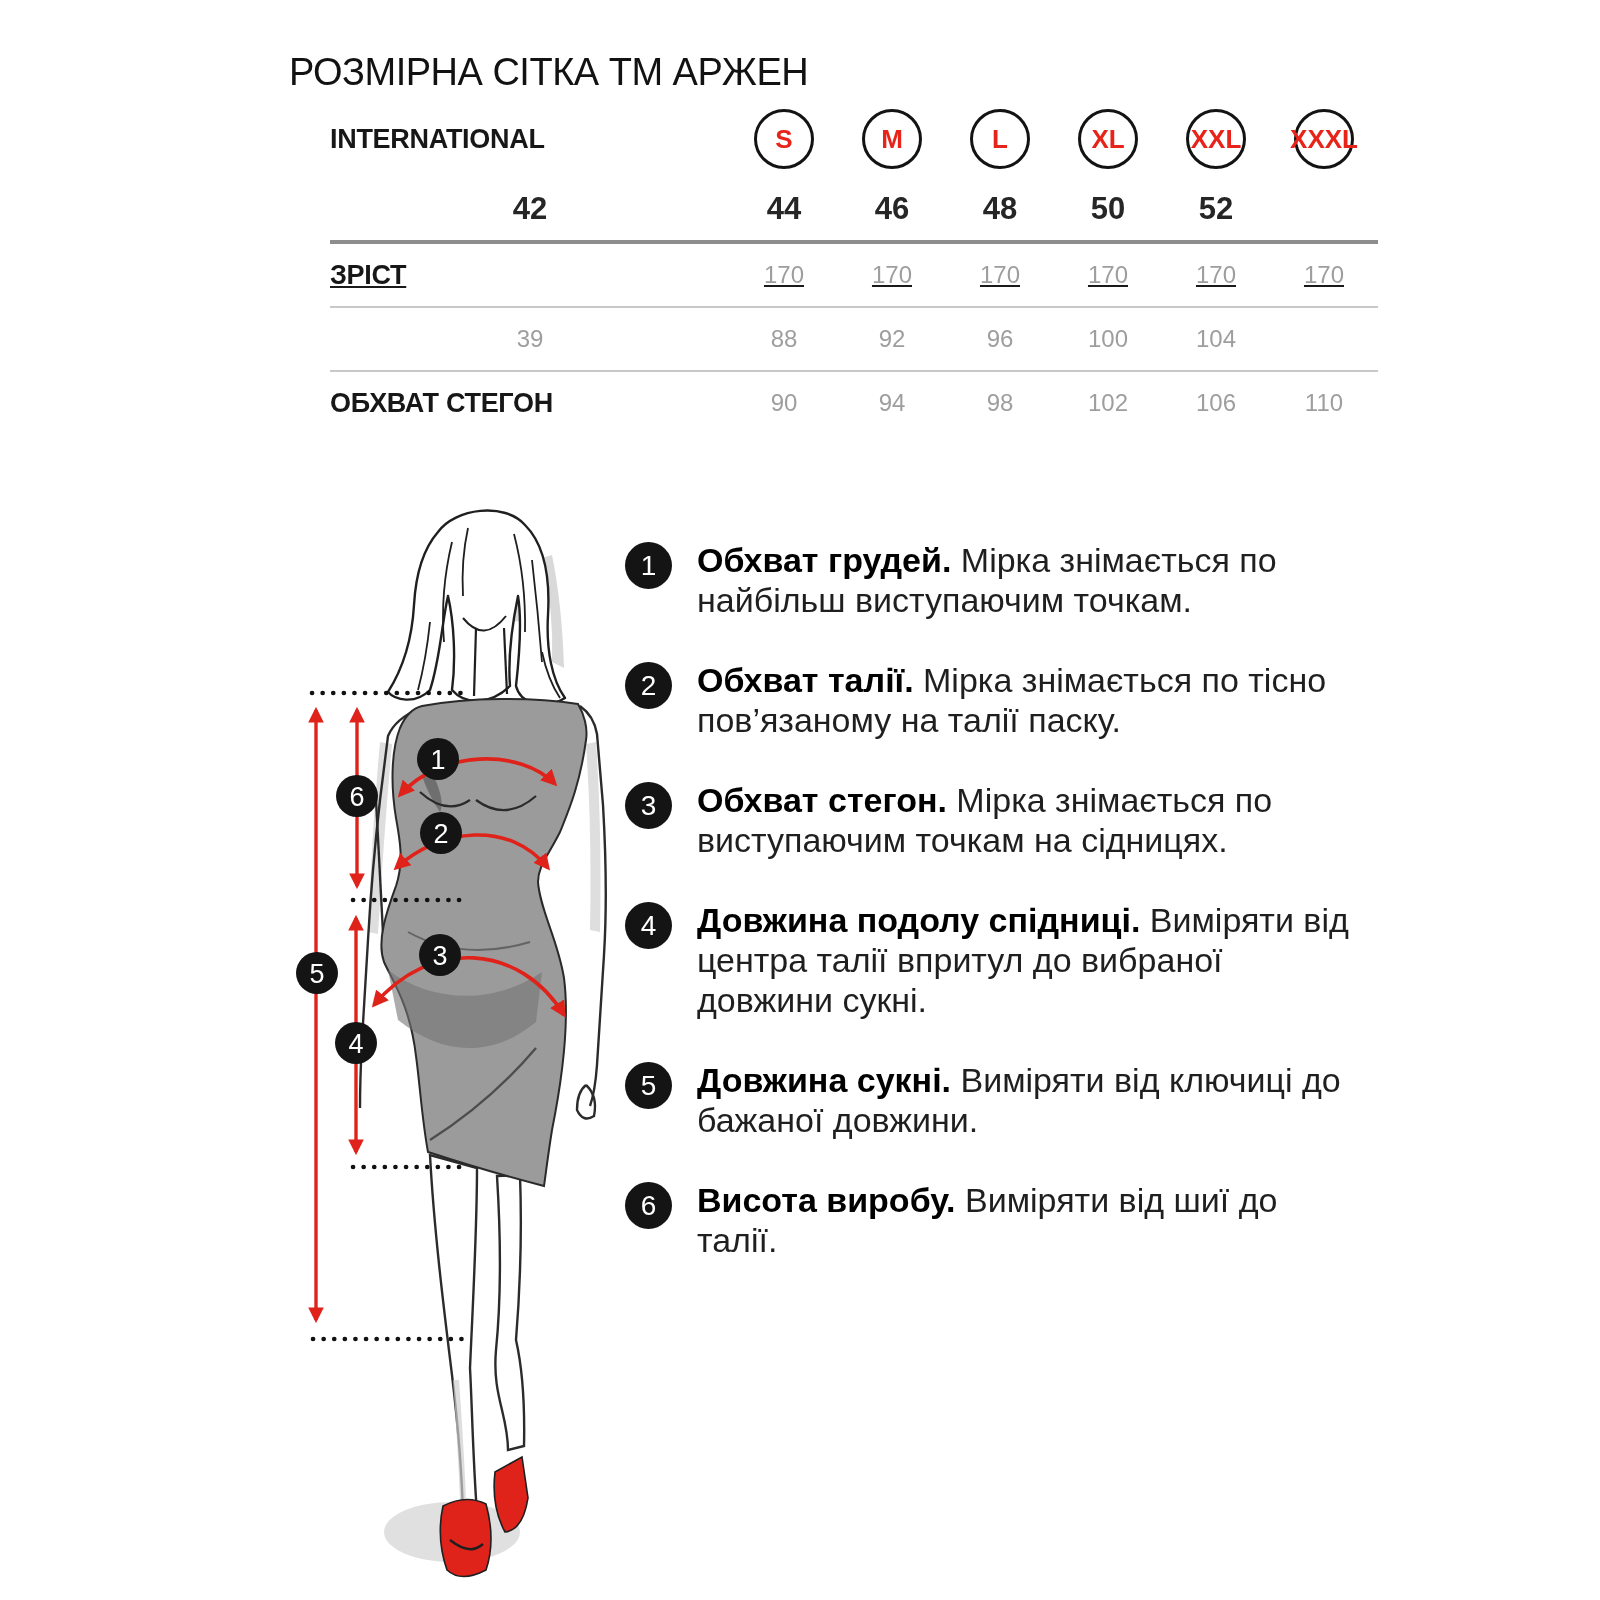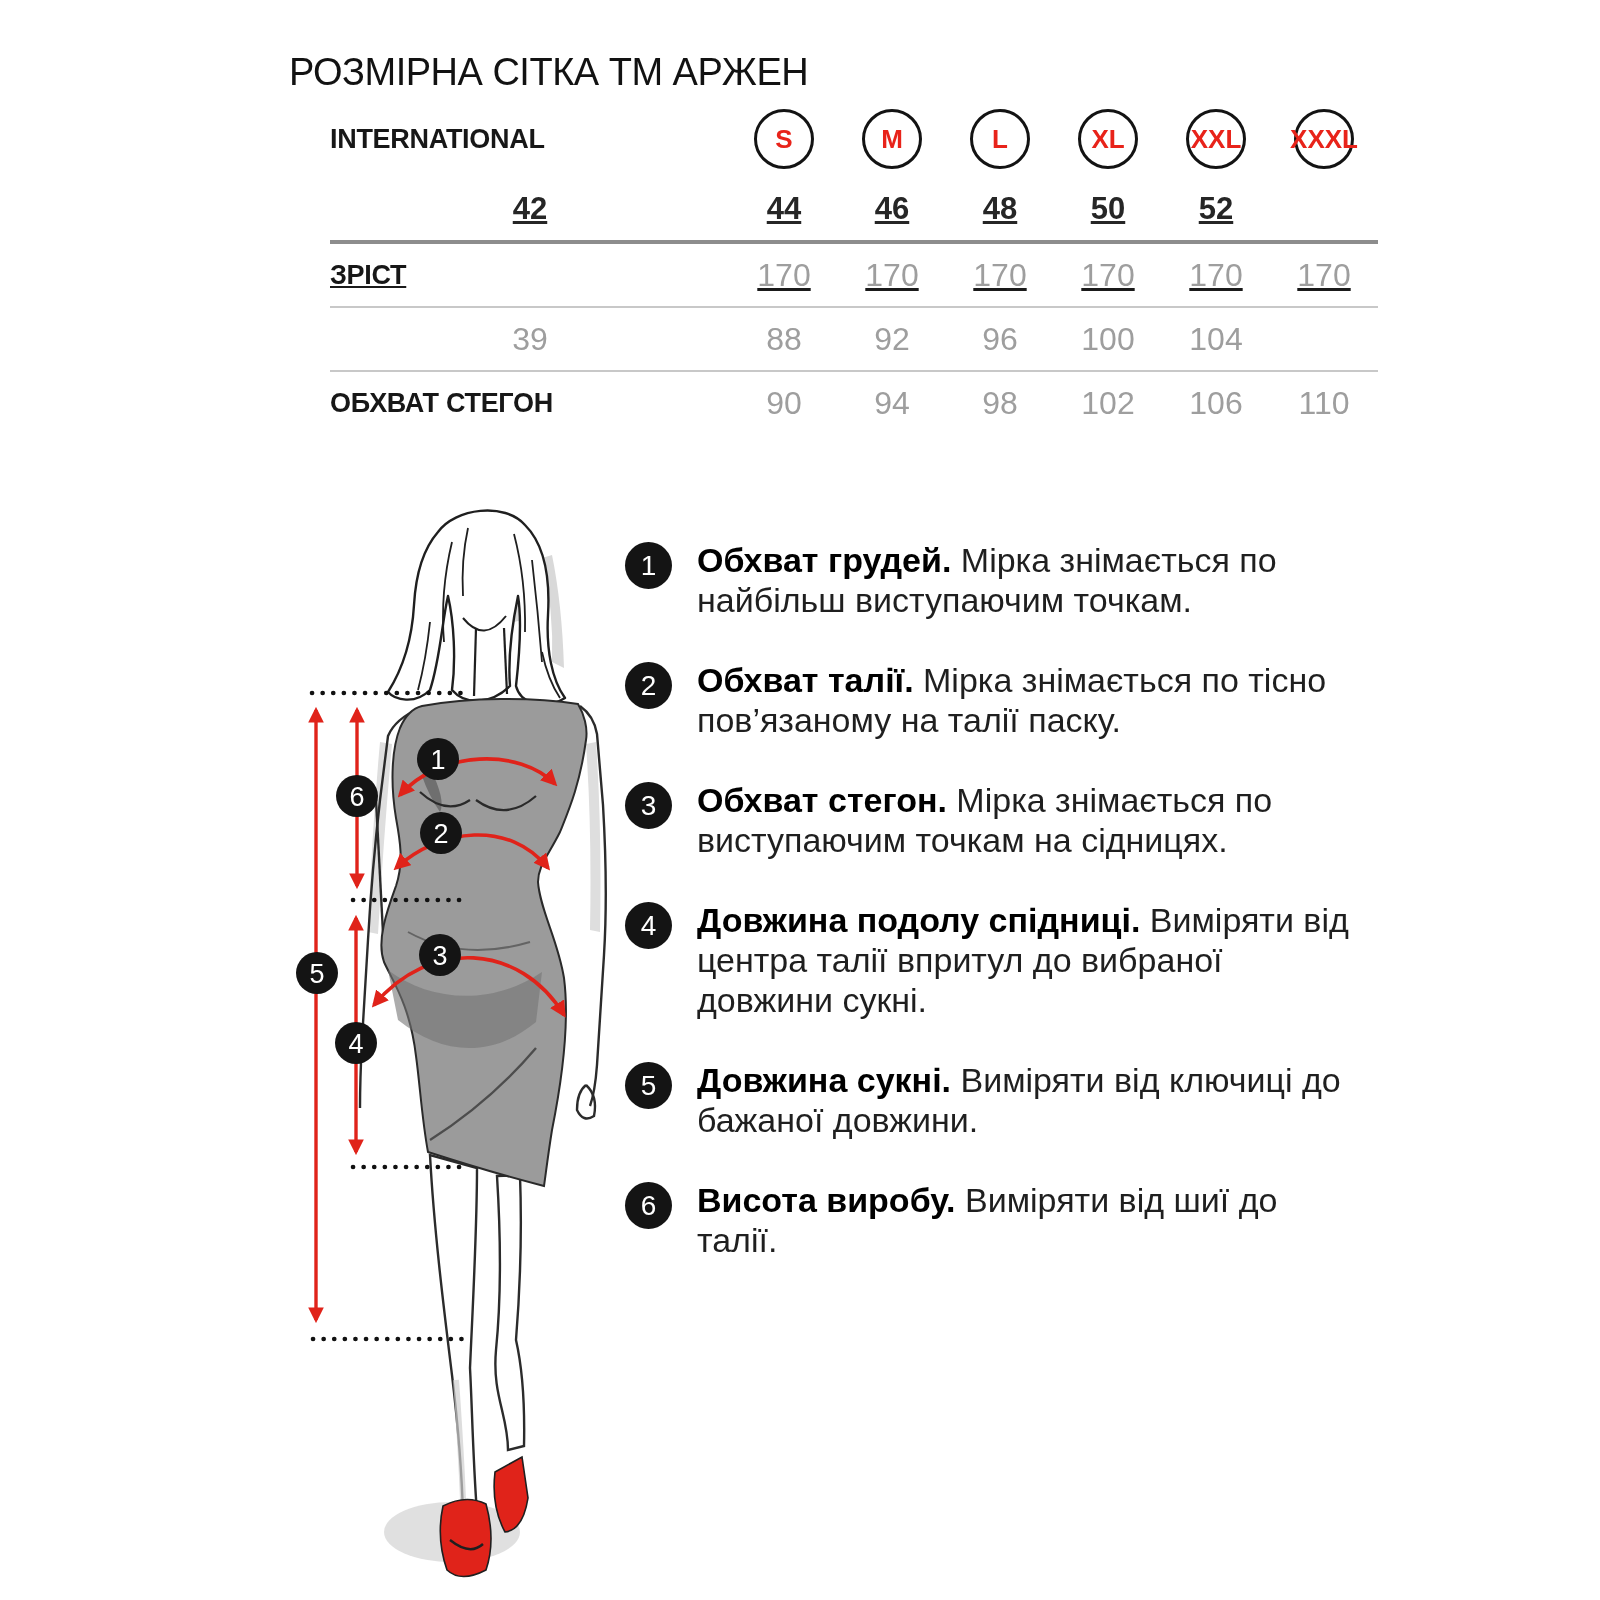--- a/index.html
+++ b/index.html
@@ -15,22 +15,22 @@
   }
   
   .size-table{position:absolute;left:290px;top:100px;width:1048px;margin-left:40px;}
   .trow{display:grid;grid-template-columns:400px repeat(6,108px);align-items:center;}
   .trow.intl{height:78px;}
   .trow.ukr{height:62px;}
   .trow.body{height:62px;border-top:2px solid #c8c8c8;}
   .trow.body.first{border-top:4px solid #8d8d8d;text-decoration:underline;}
   .tlabel{font-size:27px;font-weight:700;letter-spacing:-0.3px;color:#171717;}
   .tcell{text-align:center;}
-  .num{font-size:32px;color:#9e9e9e;font-weight:400;}
-  .num.dark{color:#262626;font-weight:700;font-size:31px;text-decoration:underline;}
+  .num{font-size:24px;color:#9e9e9e;font-weight:400;}
+  .num.dark{color:#262626;font-weight:700;font-size:31px;}
   .size-circle{
     width:54px;height:54px;border:3px solid #131313;border-radius:50%;
     display:flex;align-items:center;justify-content:center;margin:0 auto;
   }
   .size-circle .sz{
     color:#e8231a;font-size:26px;font-weight:700;white-space:nowrap;line-height:1;
   }
   
   .instructions{position:absolute;left:625px;top:540px;width:742px;}
   .instr{position:relative;padding-left:72px;margin-bottom:40px;}

